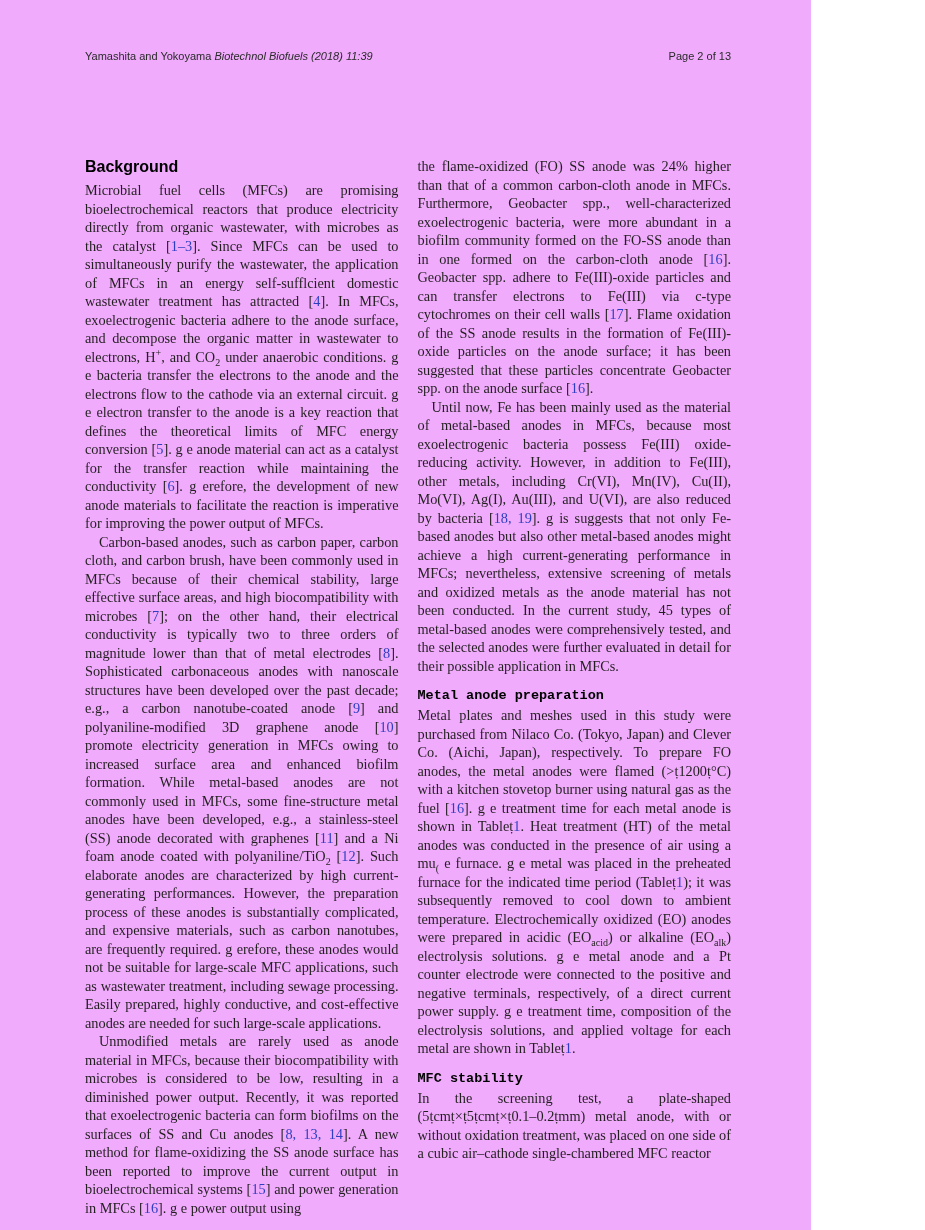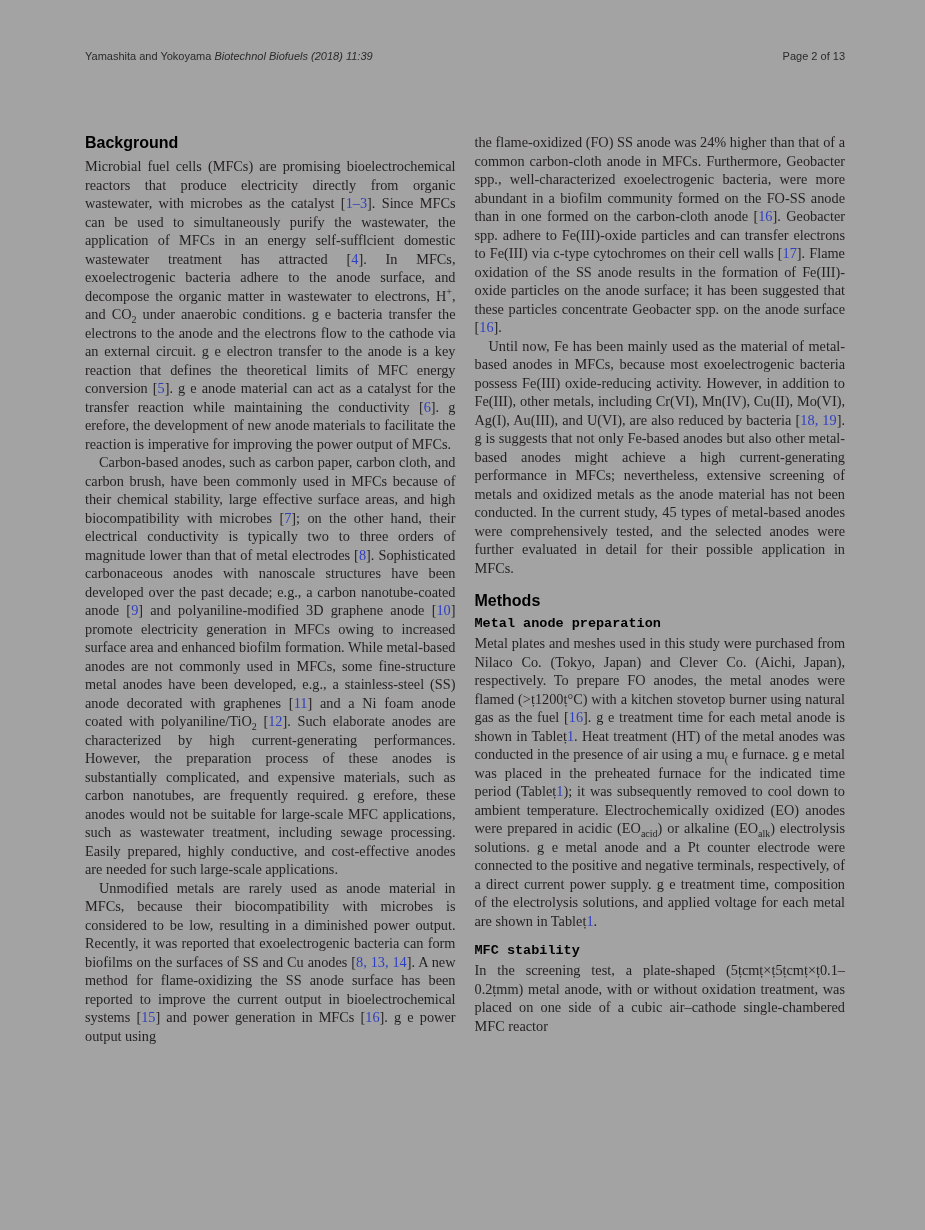--- a/index.html
+++ b/index.html
@@ -1,21 +1,21 @@
 <!DOCTYPE html>
 <html><head>
 <meta charset="utf-8">
 <style>
   html,body{margin:0;padding:0;background:#ffffff;}
   body{width:925px;height:1230px;overflow:hidden;color:#231f20;}
-  .page{box-sizing:border-box;width:925px;height:1230px;padding:50px 80px 0 85px;background:#a3a3a3;}
+  .page{box-sizing:border-box;width:811px;height:1230px;padding:50px 80px 0 85px;background:#f0abfc;}
   .pg-header{display:flex;justify-content:space-between;align-items:baseline;
     font-family:"Liberation Sans",sans-serif;font-size:11px;color:#2a2a2a;}
   .hdr-left .it{font-style:italic;}
-  .columns{display:flex;gap:19px;margin-top:71px;}
+  .columns{display:flex;gap:19px;margin-top:95px;}
   .col{width:371px;font-family:"Liberation Serif",serif;font-size:14.3px;line-height:18.5px;
     text-align:justify;hyphens:none;}
   .h1{font-family:"Liberation Sans",sans-serif;font-weight:bold;font-size:16px;line-height:20px;
     color:#000;margin:14px 0 4px 0;text-align:left;}
   .col > .h1:first-child{margin-top:0;}
   .h2{font-family:Liberation Mono, monospace;font-weight:bold;font-size:13.5px;line-height:17px;
     color:#000;margin:12px 0 2px 0;text-align:left;}
   .h1 + .h2{margin-top:0;}
   .para{margin:0;}
   .para.indent{text-indent:14px;}
@@ -37,20 +37,19 @@
   <div class="columns">
     <div class="col">
         <div class="h1">Background</div>
         <p class="para"><span>Microbial fuel cells (MFCs) are promising bioelectrochemical reactors that produce electricity directly from organic wastewater, with microbes as the catalyst [</span><a href="#" class="ref-link">1–3</a><span>]. Since MFCs can be used to simultaneously purify the wastewater, the application of MFCs in an energy self-sufflcient domestic wastewater treatment has attracted [</span><a href="#" class="ref-link">4</a><span>]. In MFCs, exoelectrogenic bacteria adhere to the anode surface, and decompose the organic matter in wastewater to electrons, H</span><span class="sup">+</span><span>, and CO</span><span class="sub">2</span><span> under anaerobic conditions. g e bacteria transfer the electrons to the anode and the electrons flow to the cathode via an external circuit. g e electron transfer to the anode is a key reaction that defines the theoretical limits of MFC energy conversion [</span><a href="#" class="ref-link">5</a><span>]. g e anode material can act as a catalyst for the transfer reaction while maintaining the conductivity [</span><a href="#" class="ref-link">6</a><span>]. g erefore, the development of new anode materials to facilitate the reaction is imperative for improving the power output of MFCs.</span></p>
         <p class="para indent"><span>Carbon-based anodes, such as carbon paper, carbon cloth, and carbon brush, have been commonly used in MFCs because of their chemical stability, large effective surface areas, and high biocompatibility with microbes [</span><a href="#" class="ref-link">7</a><span>]; on the other hand, their electrical conductivity is typically two to three orders of magnitude lower than that of metal electrodes [</span><a href="#" class="ref-link">8</a><span>]. Sophisticated carbonaceous anodes with nanoscale structures have been developed over the past decade; e.g., a carbon nanotube-coated anode [</span><a href="#" class="ref-link">9</a><span>] and polyaniline-modified 3D graphene anode [</span><a href="#" class="ref-link">10</a><span>] promote electricity generation in MFCs owing to increased surface area and enhanced biofilm formation. While metal-based anodes are not commonly used in MFCs, some fine-structure metal anodes have been developed, e.g., a stainless-steel (SS) anode decorated with graphenes [</span><a href="#" class="ref-link">11</a><span>] and a Ni foam anode coated with polyaniline/TiO</span><span class="sub">2</span><span> [</span><a href="#" class="ref-link">12</a><span>]. Such elaborate anodes are characterized by high current-generating performances. However, the preparation process of these anodes is substantially complicated, and expensive materials, such as carbon nanotubes, are frequently required. g erefore, these anodes would not be suitable for large-scale MFC applications, such as wastewater treatment, including sewage processing. Easily prepared, highly conductive, and cost-effective anodes are needed for such large-scale applications.</span></p>
         <p class="para indent"><span>Unmodified metals are rarely used as anode material in MFCs, because their biocompatibility with microbes is considered to be low, resulting in a diminished power output. Recently, it was reported that exoelectrogenic bacteria can form biofilms on the surfaces of SS and Cu anodes [</span><a href="#" class="ref-link">8, 13, 14</a><span>]. A new method for flame-oxidizing the SS anode surface has been reported to improve the current output in bioelectrochemical systems [</span><a href="#" class="ref-link">15</a><span>] and power generation in MFCs [</span><a href="#" class="ref-link">16</a><span>]. g e power output using</span></p>
       </div>
     <div class="col">
         <p class="para"><span>the flame-oxidized (FO) SS anode was 24% higher than that of a common carbon-cloth anode in MFCs. Furthermore, </span><span class="it">Geobacter</span><span> spp., well-characterized exoelectrogenic bacteria, were more abundant in a biofilm community formed on the FO-SS anode than in one formed on the carbon-cloth anode [</span><a href="#" class="ref-link">16</a><span>]. </span><span class="it">Geobacter</span><span> spp. adhere to Fe(III)-oxide particles and can transfer electrons to Fe(III) via </span><span class="it">c</span><span>-type cytochromes on their cell walls [</span><a href="#" class="ref-link">17</a><span>]. Flame oxidation of the SS anode results in the formation of Fe(III)-oxide particles on the anode surface; it has been suggested that these particles concentrate </span><span class="it">Geobacter</span><span> spp. on the anode surface [</span><a href="#" class="ref-link">16</a><span>].</span></p>
         <p class="para indent"><span>Until now, Fe has been mainly used as the material of metal-based anodes in MFCs, because most exoelectrogenic bacteria possess Fe(III) oxide-reducing activity. However, in addition to Fe(III), other metals, including Cr(VI), Mn(IV), Cu(II), Mo(VI), Ag(I), Au(III), and U(VI), are also reduced by bacteria [</span><a href="#" class="ref-link">18, 19</a><span>]. g is suggests that not only Fe-based anodes but also other metal-based anodes might achieve a high current-generating performance in MFCs; nevertheless, extensive screening of metals and oxidized metals as the anode material has not been conducted. In the current study, 45 types of metal-based anodes were comprehensively tested, and the selected anodes were further evaluated in detail for their possible application in MFCs.</span></p>
-        <div class="h1">Methods</div>
         <div class="h2">Metal anode preparation</div>
         <p class="para"><span>Metal plates and meshes used in this study were purchased from Nilaco Co. (Tokyo, Japan) and Clever Co. (Aichi, Japan), respectively. To prepare FO anodes, the metal anodes were flamed (&gt;ṭ1200ṭ°C) with a kitchen stovetop burner using natural gas as the fuel [</span><a href="#" class="ref-link">16</a><span>]. g e treatment time for each metal anode is shown in Tableṭ</span><a href="#" class="ref-link">1</a><span>. Heat treatment (HT) of the metal anodes was conducted in the presence of air using a mu</span><span class="sub">(</span><span> e furnace. g e metal was placed in the preheated furnace for the indicated time period (Tableṭ</span><a href="#" class="ref-link">1</a><span>); it was subsequently removed to cool down to ambient temperature. Electrochemically oxidized (EO) anodes were prepared in acidic (EO</span><span class="sub">acid</span><span>) or alkaline (EO</span><span class="sub">alk</span><span>) electrolysis solutions. g e metal anode and a Pt counter electrode were connected to the positive and negative terminals, respectively, of a direct current power supply. g e treatment time, composition of the electrolysis solutions, and applied voltage for each metal are shown in Tableṭ</span><a href="#" class="ref-link">1</a><span>.</span></p>
         <div class="h2">MFC stability</div>
         <p class="para"><span>In the screening test, a plate-shaped (5ṭcmṭ×ṭ5ṭcmṭ×ṭ0.1–0.2ṭmm) metal anode, with or without oxidation treatment, was placed on one side of a cubic air–cathode single-chambered MFC reactor</span></p>
       </div>
   </div>
 </div>
 
 </body></html>

